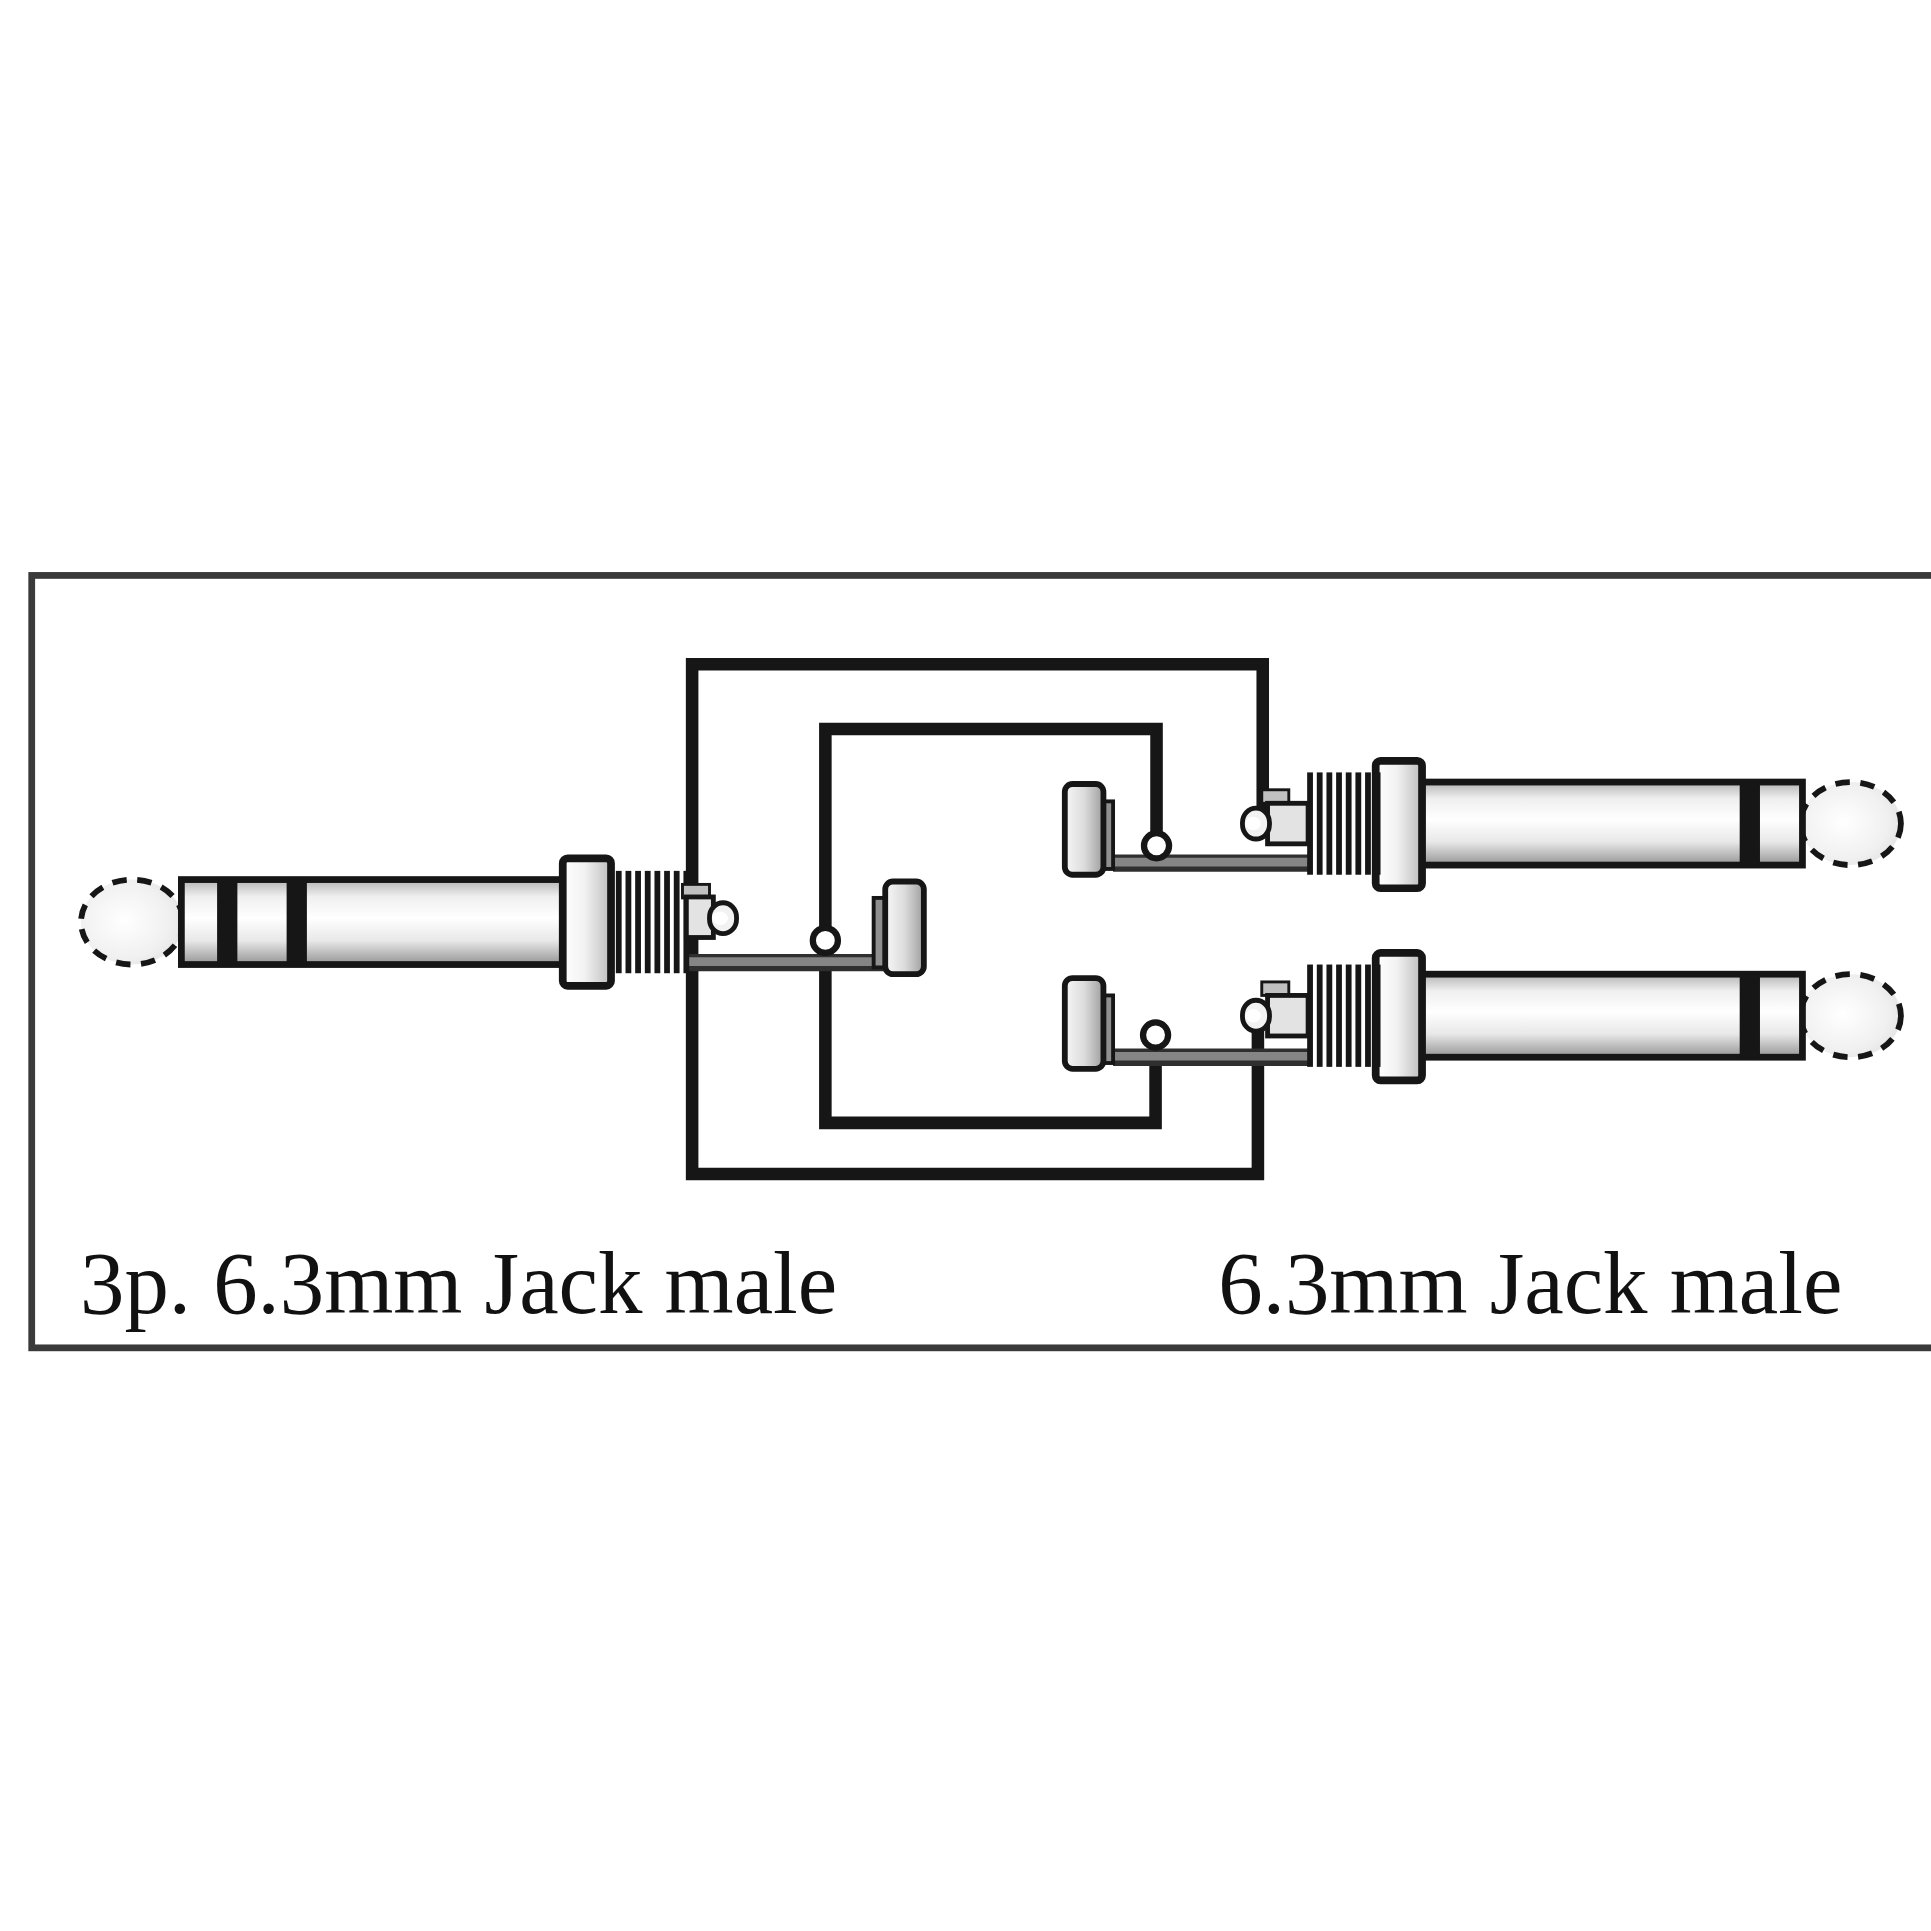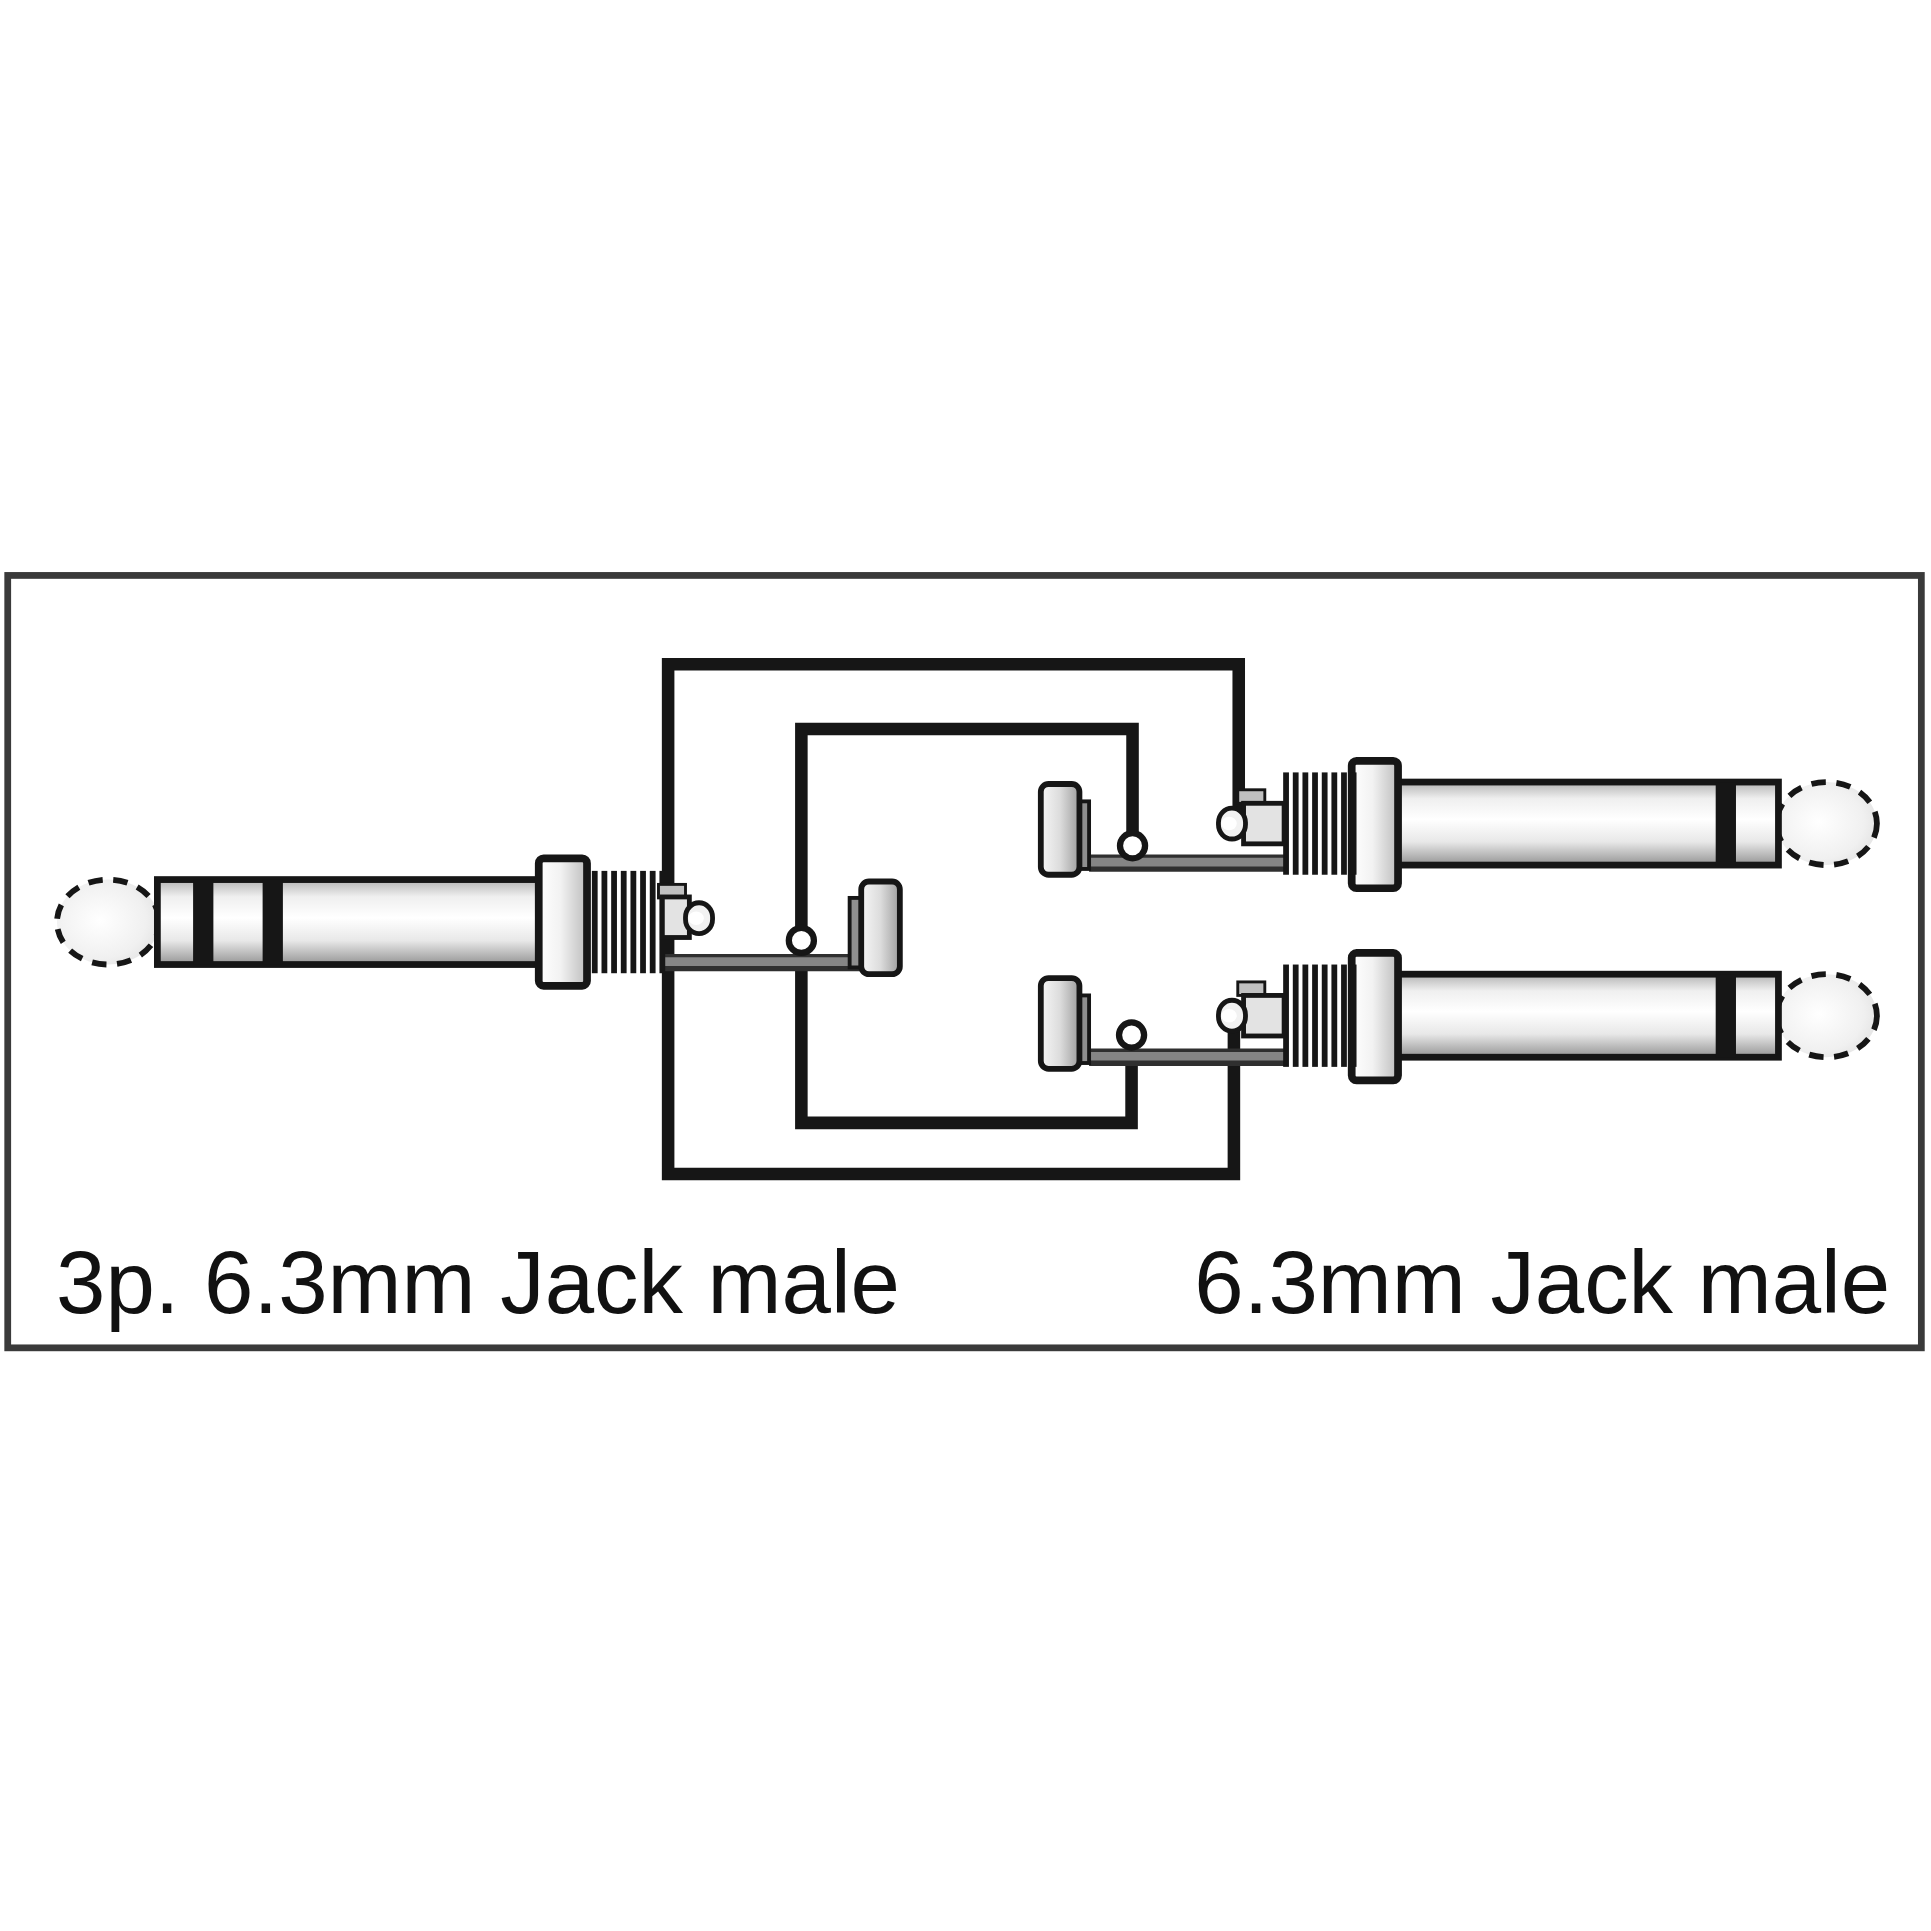--- a/index.html
+++ b/index.html
@@ -1,17 +1,17 @@
 <!DOCTYPE html>
 <html style="--background: #ffffff; --border: #3a3a3a; --wire: #161616; --outline: #161616; --bar-dark: #2f2f2f; --bar-light: #858585; --lug-tab: #8f8f8f; --text: #111111;"><head>
 <meta charset="utf-8">
 <style>
   html,body{margin:0;padding:0;background:#fff;}
   .stage{position:relative;width:1883px;height:1931px;background:var(--background,#fff);
-         font-family:Liberation Sans, sans-serif;}
+         font-family:Liberation Serif, serif;margin-left:24px;}
   svg{position:absolute;left:0;top:0;}
   .border-rect{fill:#ffffff;stroke:var(--border,#3a3a3a);stroke-width:7;}
   .wire{fill:none;stroke:var(--wire,#161616);stroke-width:13;stroke-linecap:square;stroke-linejoin:miter;}
   .bar-back{fill:none;stroke:var(--bar-dark,#2f2f2f);stroke-width:18;stroke-linecap:butt;}
   .bar-front{fill:none;stroke:var(--bar-light,#858585);stroke-width:9;stroke-linecap:butt;}
   .outline{stroke:var(--outline,#161616);}
   .dot{fill:#ffffff;stroke:var(--outline,#161616);stroke-width:6.5;}
   .spring{stroke:var(--outline,#161616);stroke-width:6;stroke-linecap:butt;}
   .ringband{fill:var(--outline,#161616);stroke:none;}
   .ball{stroke:var(--outline,#161616);stroke-width:6;stroke-dasharray:15 11;}

